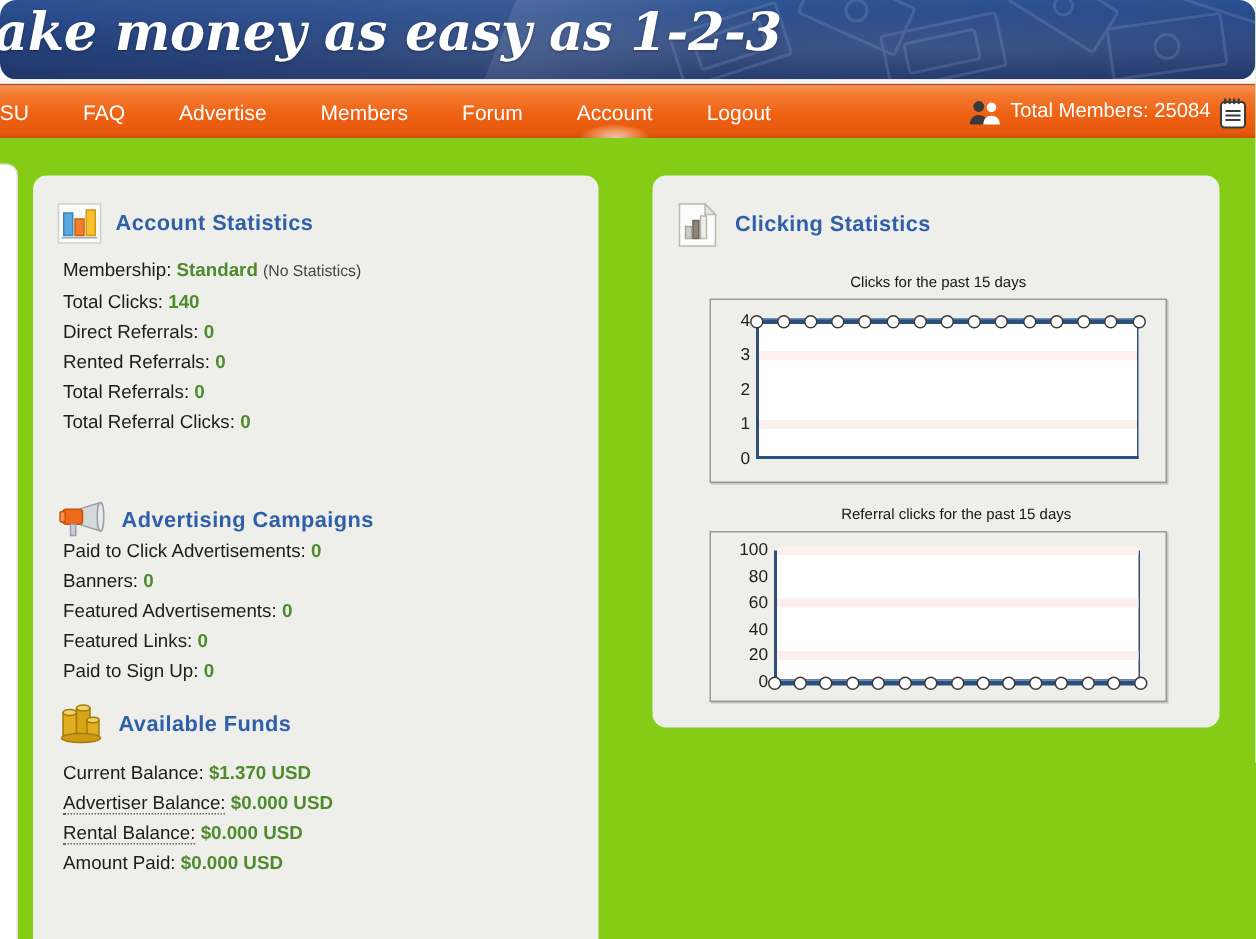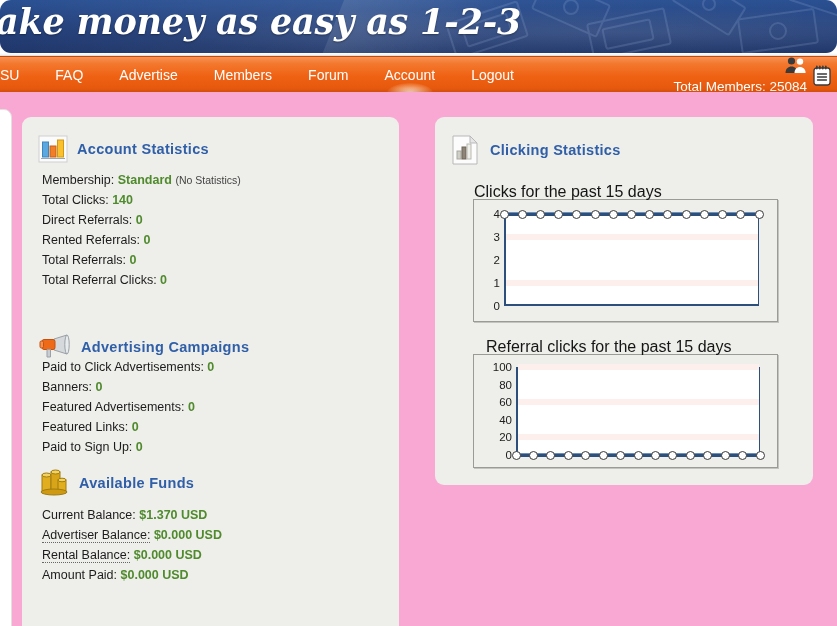--- a/index.html
+++ b/index.html
@@ -106,30 +106,30 @@
     position: absolute;
     right: 6px; top: 0;
     height: 36px;
     display: flex;
     align-items: center;
     gap: 6px;
     color: #ffffff;
     font-size: 13.5px;
     white-space: nowrap;
   }
-  .nav-stats .stat { display: flex; align-items: flex-end; gap: 5px; flex-direction: column; }
+  .nav-stats .stat { display: flex; align-items: flex-start; gap: 5px; }
   .members-icon { width: 22px; height: 18px; display:block; }
   .clicks-icon { width: 18px; height: 21px; display:block; }
 
   
   .content {
     position: absolute;
     left: 0; top: 92px;
     width: 837px; height: 534px;
-    background: #f9a8d4;
+    background: #84cc16;
   }
   .outer-left-edge {
     position: absolute;
     left: -12px; top: 17px;
     width: 22px; height: 590px;
     background: #ffffff;
     border: 1px solid #e2e2dd;
     border-radius: 8px;
   }
   .panel {
@@ -176,22 +176,22 @@
   .chart-box {
     position: absolute;
     background: #eeeeea;
     border: 1px solid #9a9a96;
     box-shadow: 1px 1px 0 rgba(0,0,0,.18);
     box-sizing: border-box;
   }
   .chart-title {
     position: absolute;
     width: 100%;
-    text-align: left;
-    font-size: 16px;
+    text-align: center;
+    font-size: 10px;
     color: #151515;
     white-space: nowrap;
   }
   .plot {
     position: absolute;
     background: #ffffff;
     border-left: 2px solid #2c4f7c;
     border-bottom: 2px solid #2c4f7c;
     border-right: 1px solid #2c4f7c;
     box-sizing: border-box;

